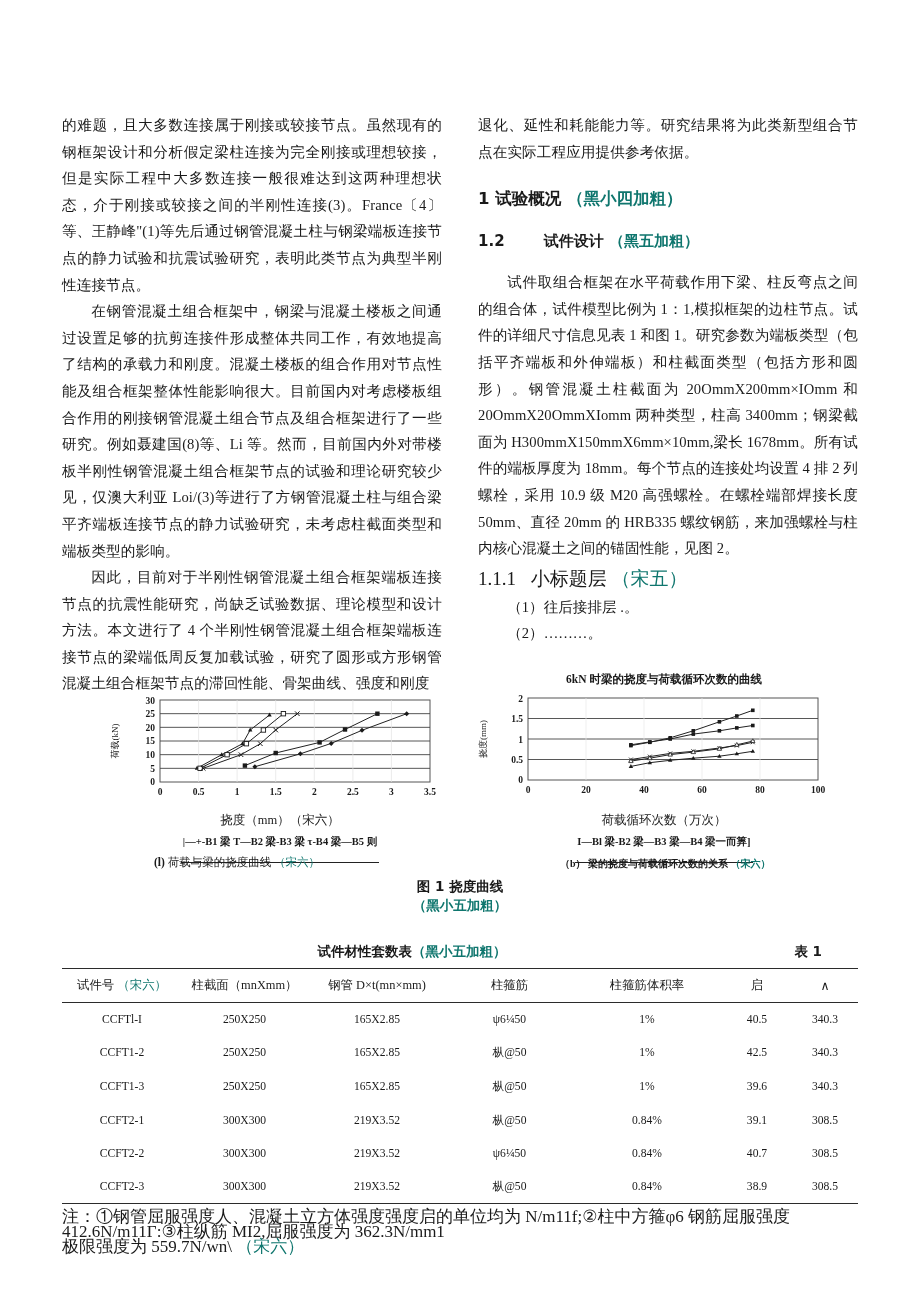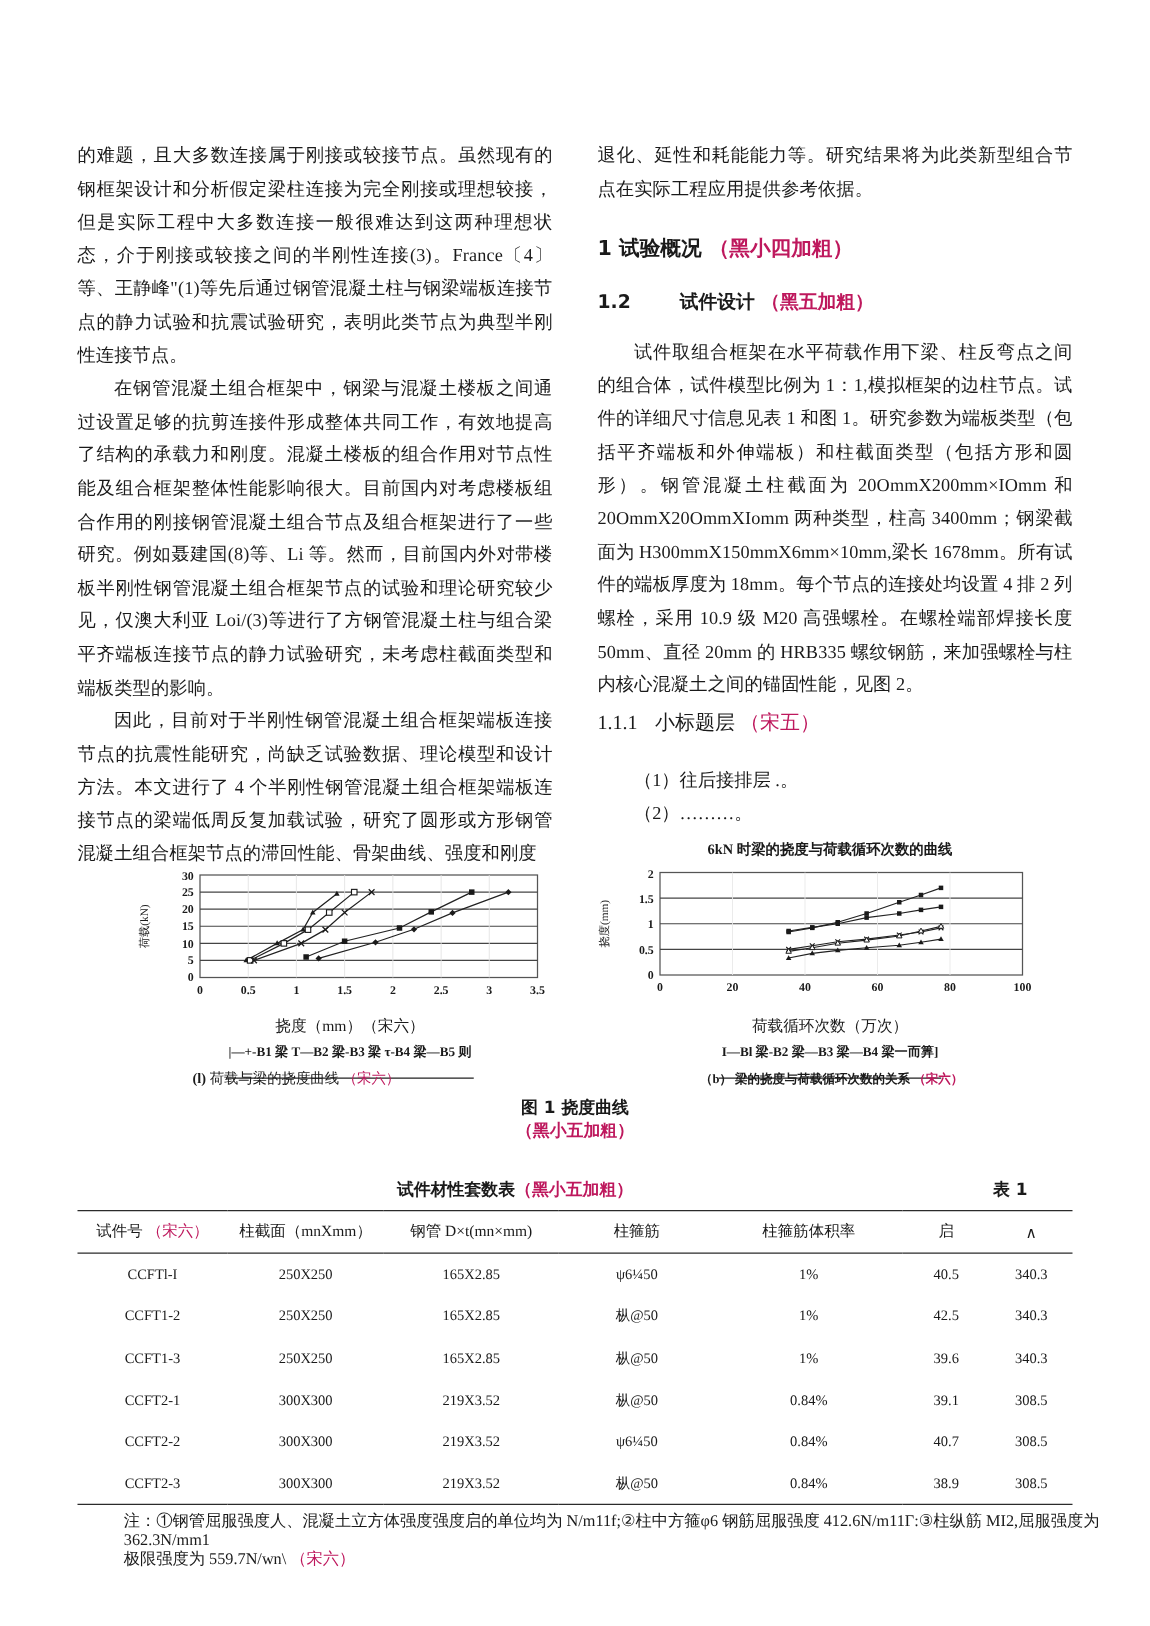--- a/index.html
+++ b/index.html
@@ -37,41 +37,41 @@
   .para {
     font-size: 14.6px;
     line-height: 26.6px;
     text-align: justify;
     text-justify: inter-ideograph;
     margin: 0 0 0 0;
     letter-spacing: 0.1px;
   }
   .para.indent { text-indent: 2em; }
 
-  .red { color: #be185d; }
+  .red { color: #0f766e; }
 
   h1.sec {
     font-family: "DejaVu Sans", "Liberation Sans", sans-serif;
     font-size: 16.5px;
     font-weight: bold;
     margin: 22px 0 18px 0;
     line-height: 24px;
   }
   h2.sub {
     font-family: "DejaVu Sans", "Liberation Sans", sans-serif;
     font-size: 15px;
     font-weight: bold;
     margin: 0 0 16px 0;
     line-height: 24px;
   }
   h2.sub .num { margin-right: 34px; }
   h3.subsub {
-    font-size: 16px;
+    font-size: 19px;
     font-weight: normal;
-    margin: 4px 0 20px 0;
+    margin: 4px 0 2px 0;
     line-height: 26px;
   }
   h3.subsub .n3 { margin-right: 10px; }
   .listline {
     font-size: 14.6px;
     line-height: 26.6px;
     text-indent: 2em;
     margin: 0;
   }
 
@@ -184,24 +184,23 @@
   .col0 { width: 120px; }
   .col1 { width: 125px; }
   .col2 { width: 140px; }
   .col3 { width: 125px; }
   .col4 { width: 150px; }
   .col5 { width: 70px; }
   .col6 { width: 66px; }
   .big-glyph { font-size: 17px; }
   .note {
     margin-top: 5px;
-    font-size: 13px;
+    font-size: 17px;
     line-height: 15px;
     width: 796px;
-    margin-left: 37px;
   }
 </style>
 </head>
 <body>
 
 <div class="page">
 
   <div class="columns">
 
     <div class="col">

